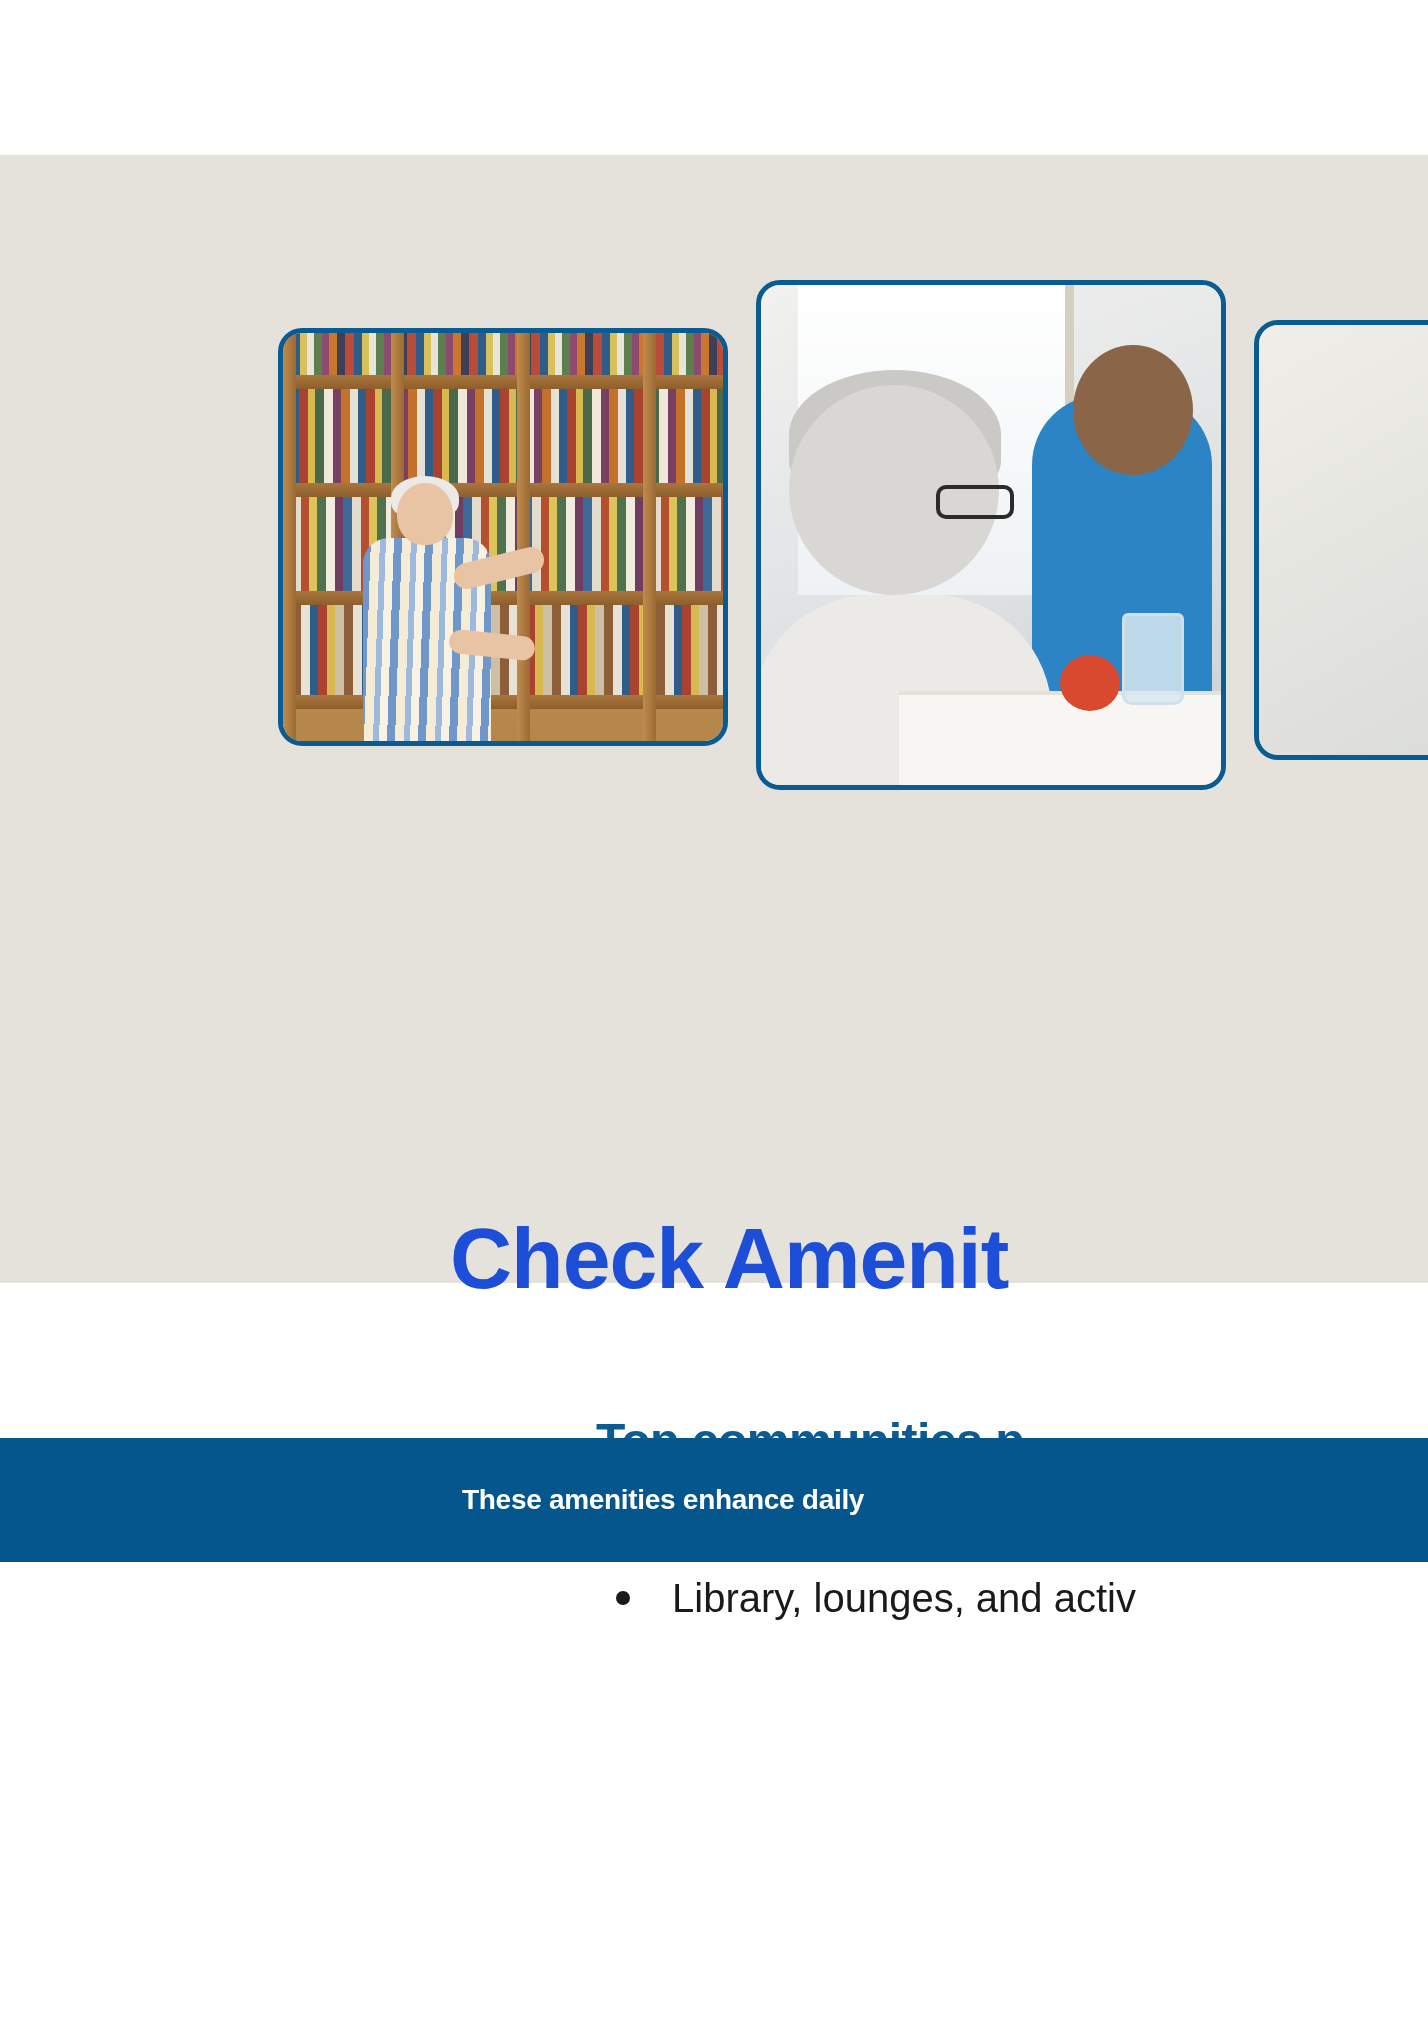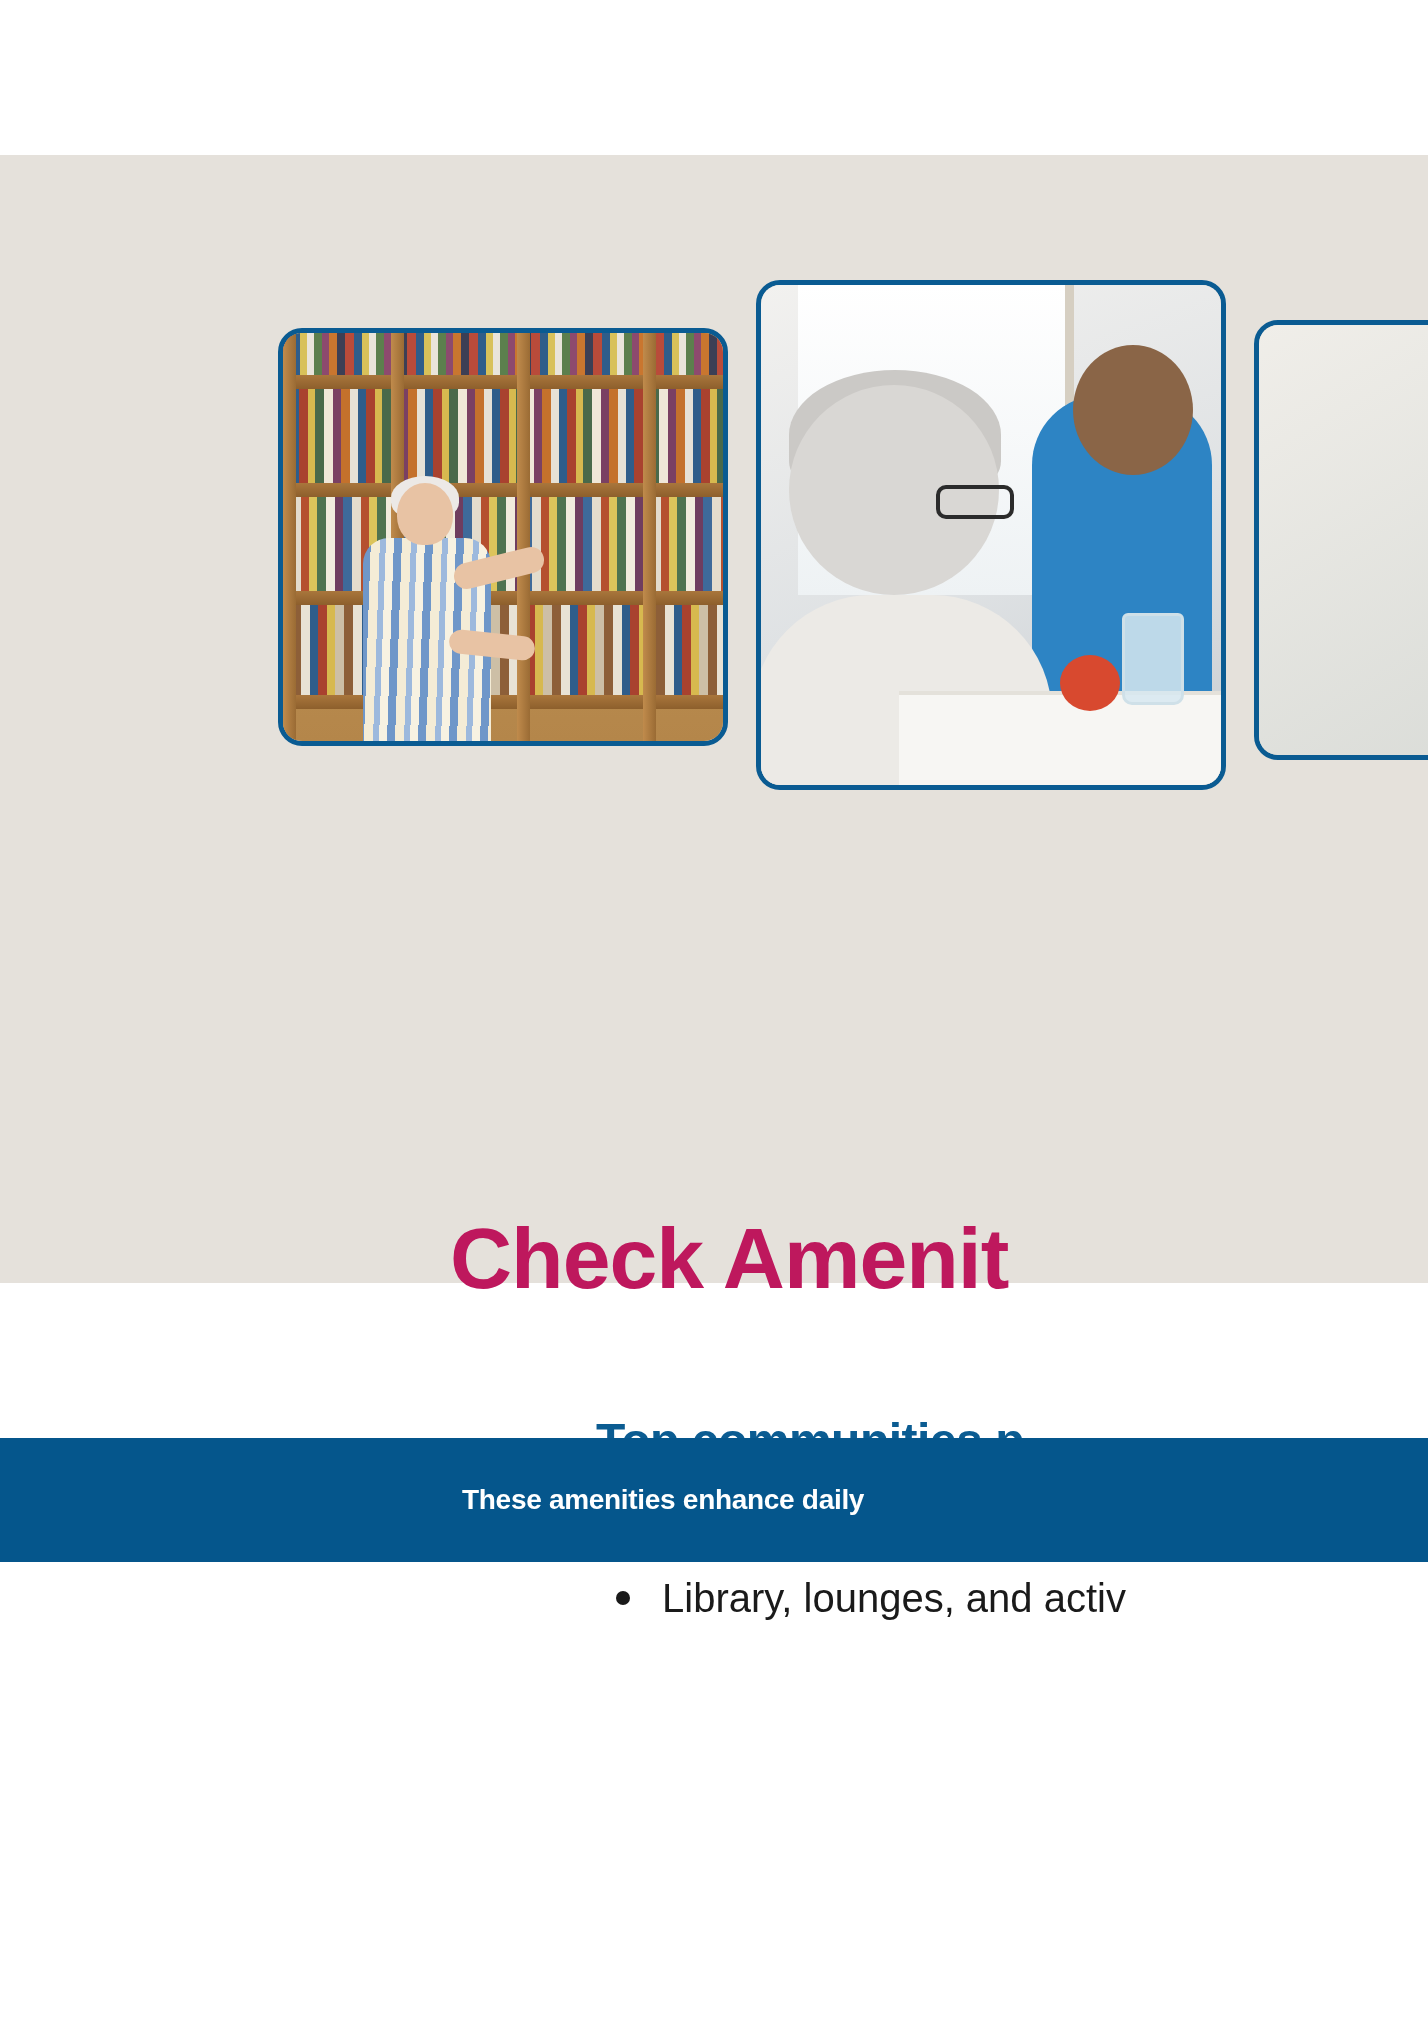--- a/index.html
+++ b/index.html
@@ -231,21 +231,21 @@
   }
 
   
   #headline {
     position: absolute;
     left: 450px;
     top: 1000px;
     font-size: 86px;
     line-height: 1.05;
     font-weight: 700;
-    color: #be185d;
+    color: #1d4ed8;
     letter-spacing: -1px;
     white-space: nowrap;
   }
 
   #subheadline {
     position: absolute;
     left: 596px;
     top: 1218px;
     font-size: 48px;
     font-weight: 700;
@@ -260,21 +260,21 @@
     left: 616px;
     top: 1322px;
     margin: 0;
     padding: 0;
     list-style: none;
     white-space: nowrap;
   }
   #bullets li {
     display: flex;
     align-items: center;
-    gap: 32px;
+    gap: 42px;
     font-size: 40px;
     line-height: 66px;
     color: #1a1a1a;
     font-weight: 400;
     margin-bottom: 22px;
     white-space: nowrap;
   }
   .dot {
     width: 14px;
     height: 14px;

